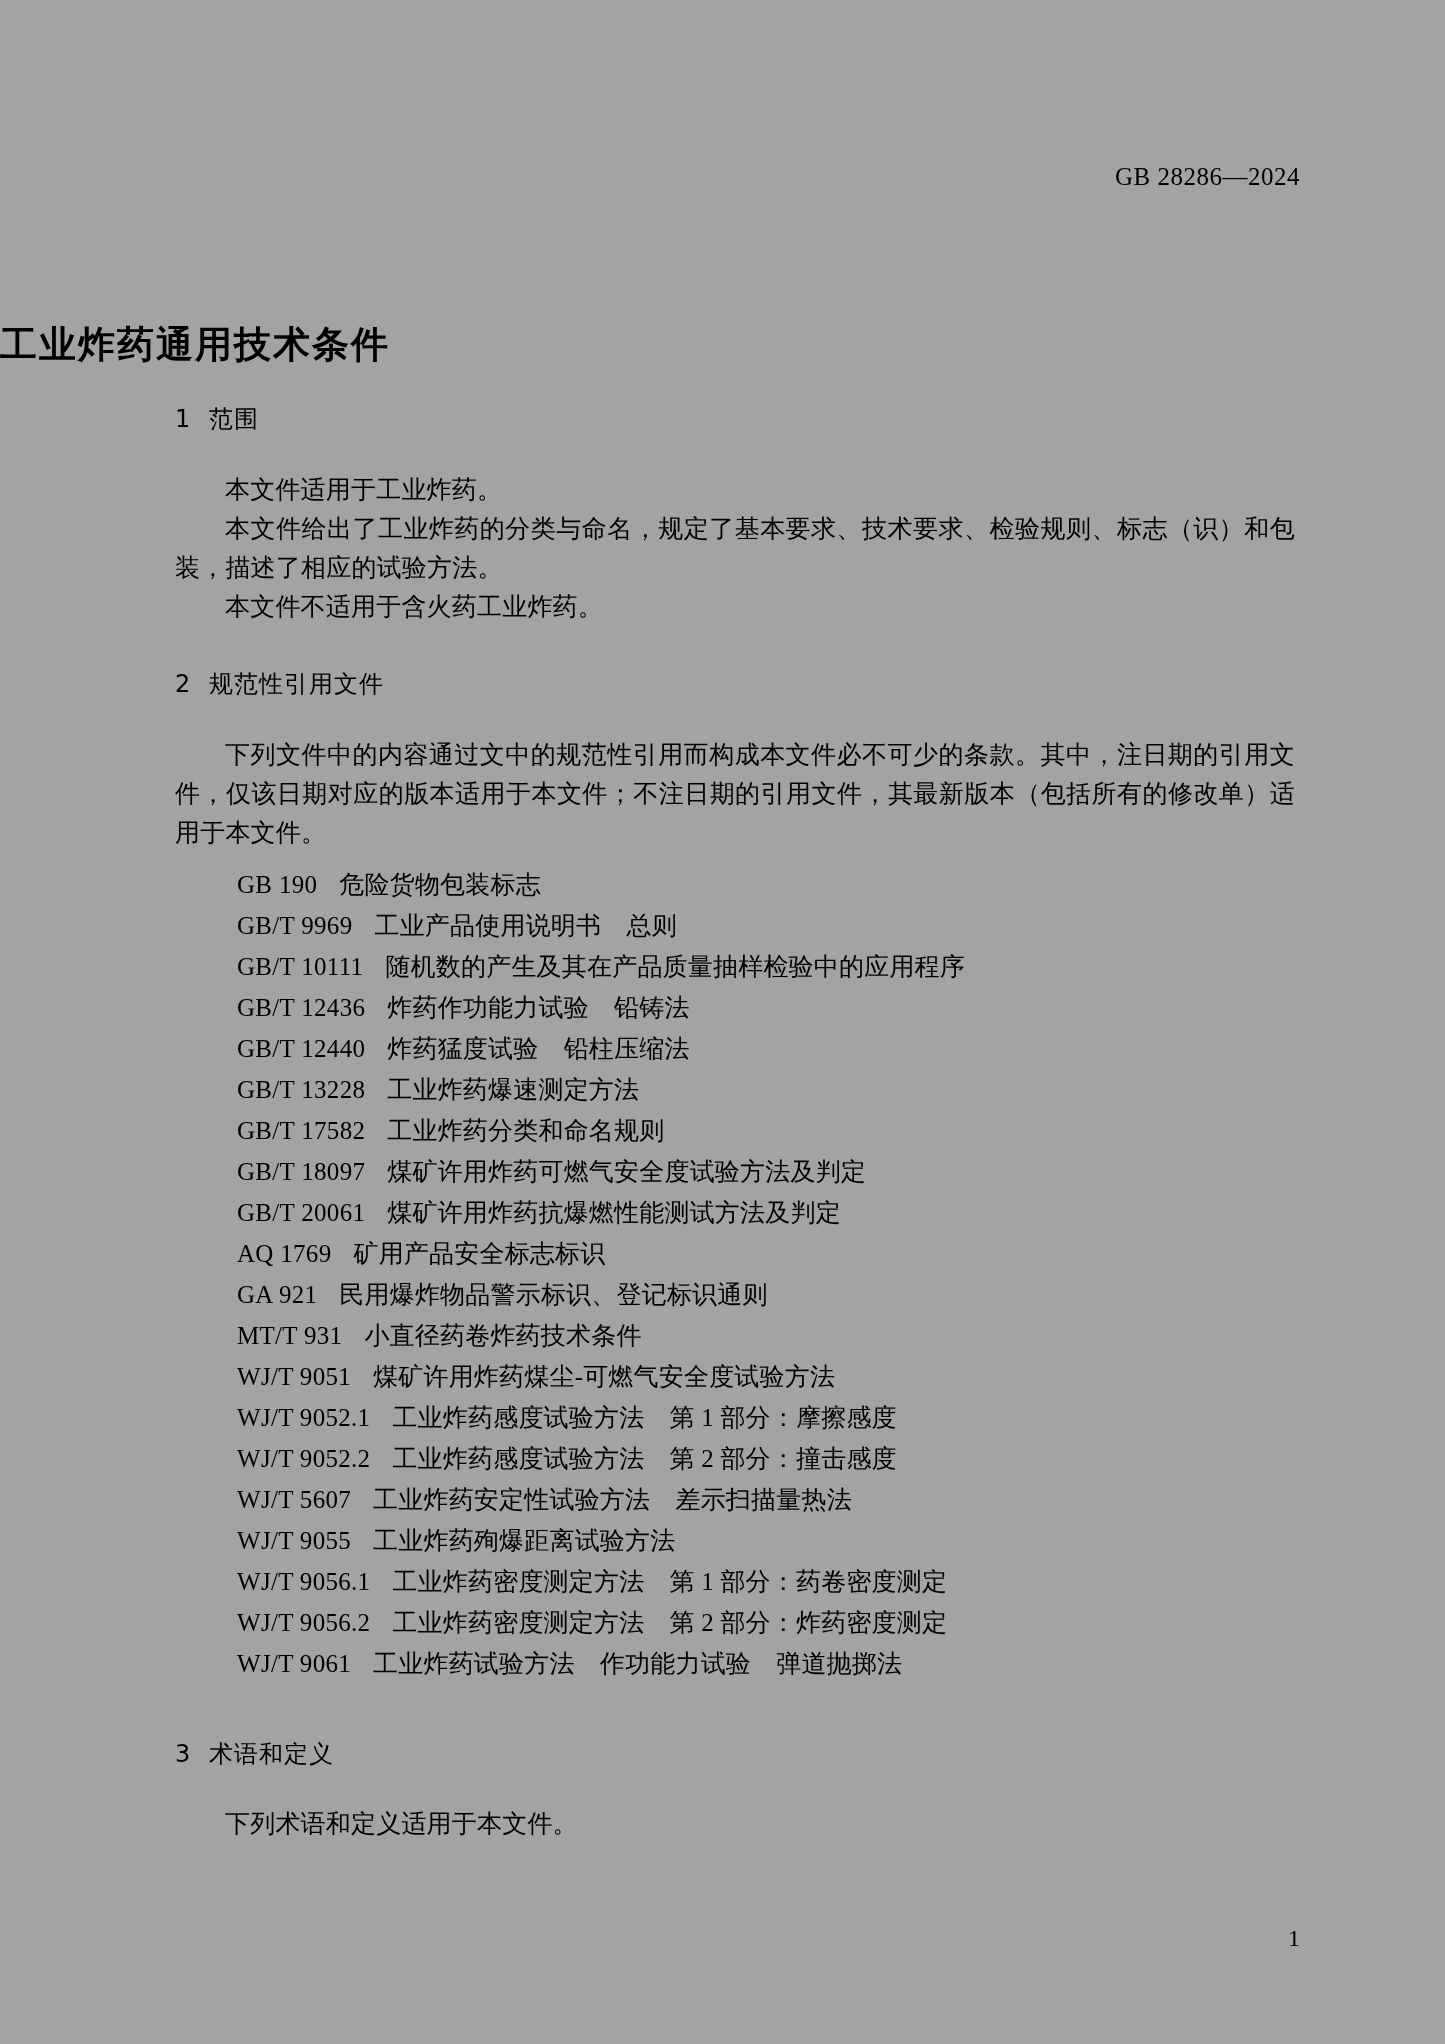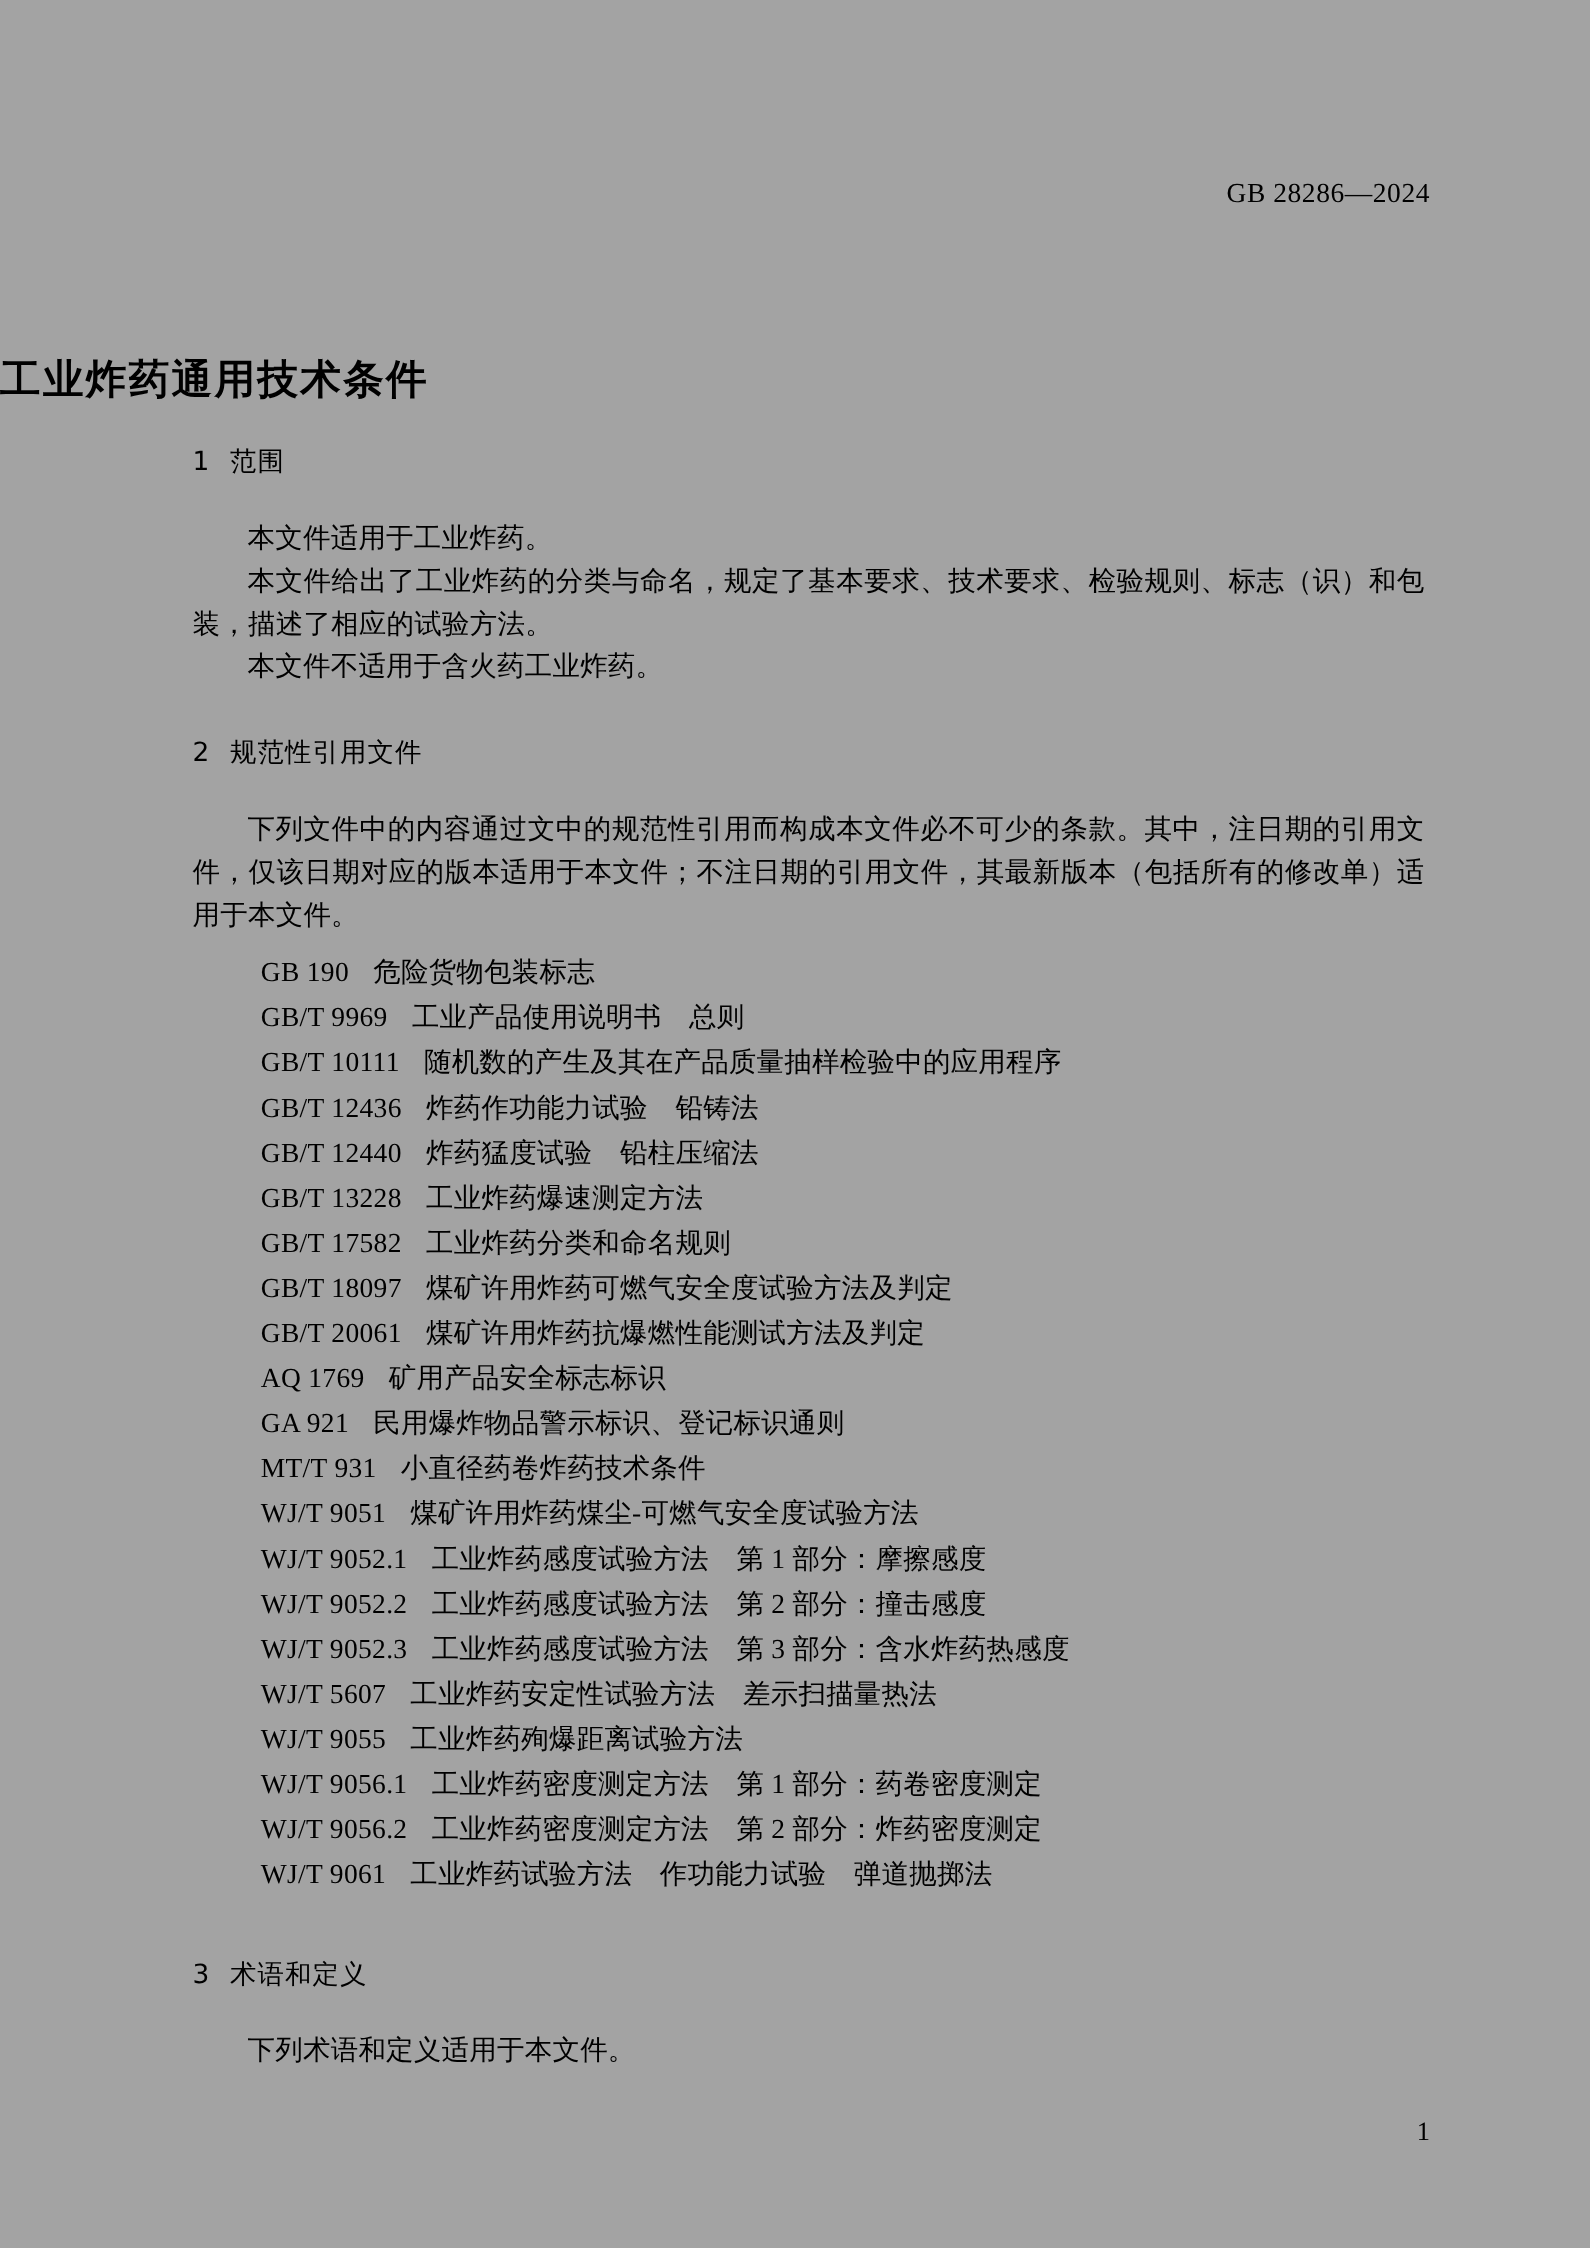--- a/index.html
+++ b/index.html
@@ -146,21 +146,20 @@
       <li><span class="ref-code">GB/T 13228</span><span class="ref-sep"></span><span class="ref-title">工业炸药爆速测定方法</span></li>
       <li><span class="ref-code">GB/T 17582</span><span class="ref-sep"></span><span class="ref-title">工业炸药分类和命名规则</span></li>
       <li><span class="ref-code">GB/T 18097</span><span class="ref-sep"></span><span class="ref-title">煤矿许用炸药可燃气安全度试验方法及判定</span></li>
       <li><span class="ref-code">GB/T 20061</span><span class="ref-sep"></span><span class="ref-title">煤矿许用炸药抗爆燃性能测试方法及判定</span></li>
       <li><span class="ref-code">AQ 1769</span><span class="ref-sep"></span><span class="ref-title">矿用产品安全标志标识</span></li>
       <li><span class="ref-code">GA 921</span><span class="ref-sep"></span><span class="ref-title">民用爆炸物品警示标识、登记标识通则</span></li>
       <li><span class="ref-code">MT/T 931</span><span class="ref-sep"></span><span class="ref-title">小直径药卷炸药技术条件</span></li>
       <li><span class="ref-code">WJ/T 9051</span><span class="ref-sep"></span><span class="ref-title">煤矿许用炸药煤尘-可燃气安全度试验方法</span></li>
       <li><span class="ref-code">WJ/T 9052.1</span><span class="ref-sep"></span><span class="ref-title">工业炸药感度试验方法　第 1 部分：摩擦感度</span></li>
       <li><span class="ref-code">WJ/T 9052.2</span><span class="ref-sep"></span><span class="ref-title">工业炸药感度试验方法　第 2 部分：撞击感度</span></li>
-      <li><span class="ref-code">WJ/T 9052.3</span><span class="ref-sep"></span><span class="ref-title">工业炸药感度试验方法　第 3 部分：含水炸药热感度</span></li>
       <li><span class="ref-code">WJ/T 5607</span><span class="ref-sep"></span><span class="ref-title">工业炸药安定性试验方法　差示扫描量热法</span></li>
       <li><span class="ref-code">WJ/T 9055</span><span class="ref-sep"></span><span class="ref-title">工业炸药殉爆距离试验方法</span></li>
       <li><span class="ref-code">WJ/T 9056.1</span><span class="ref-sep"></span><span class="ref-title">工业炸药密度测定方法　第 1 部分：药卷密度测定</span></li>
       <li><span class="ref-code">WJ/T 9056.2</span><span class="ref-sep"></span><span class="ref-title">工业炸药密度测定方法　第 2 部分：炸药密度测定</span></li>
       <li><span class="ref-code">WJ/T 9061</span><span class="ref-sep"></span><span class="ref-title">工业炸药试验方法　作功能力试验　弹道抛掷法</span></li>
     </ul>
 
     <div class="gap-before-heading"></div>
 
     <div class="section-heading">

